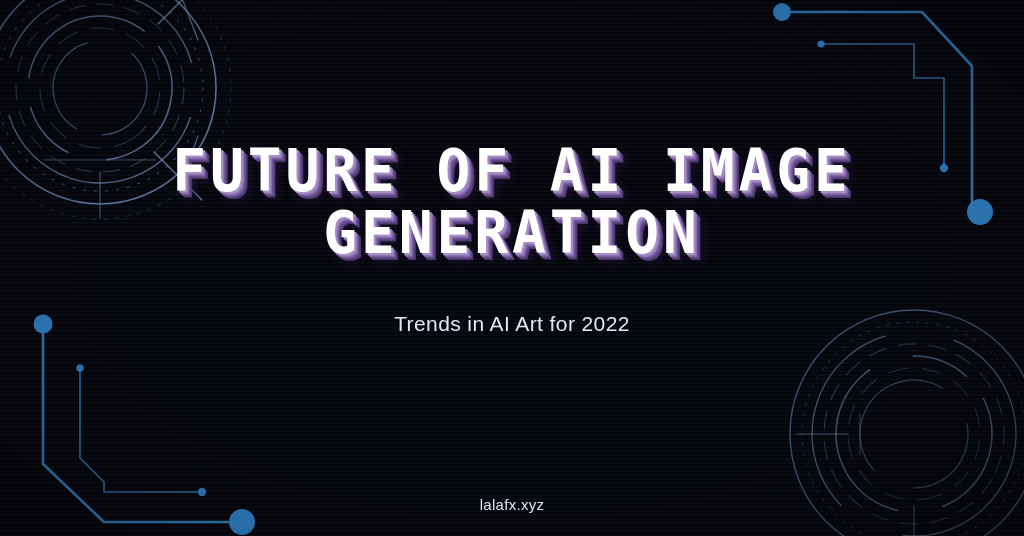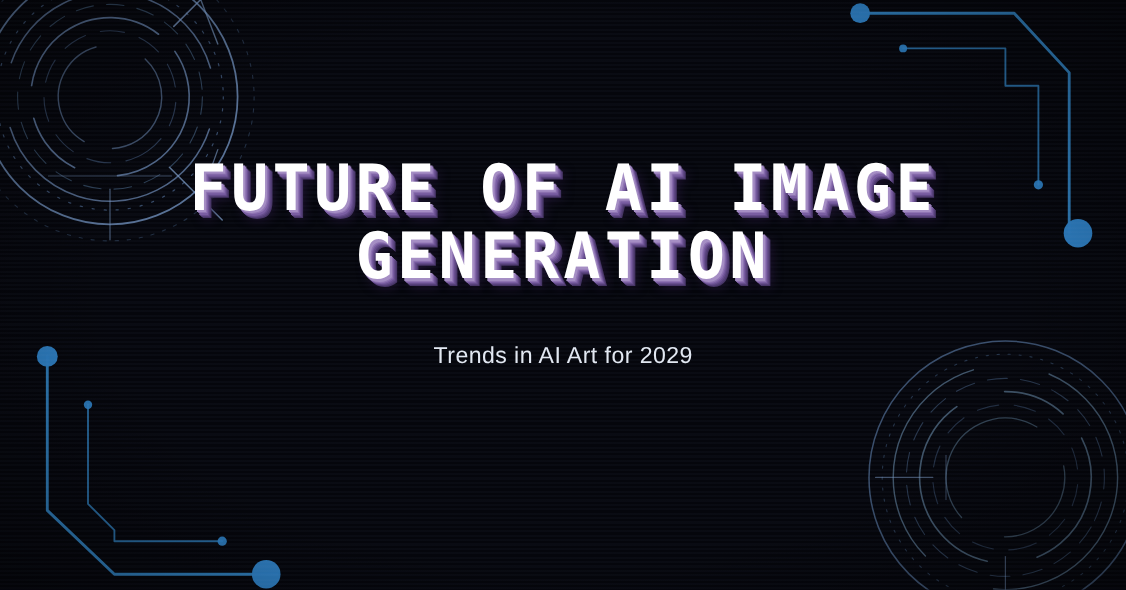--- a/index.html
+++ b/index.html
@@ -204,19 +204,20 @@
   <div id="scanlines"></div>
   <div id="vignette"></div>
 
   <div id="content">
 
     <div id="title-block">
       <span class="title-line">FUTURE OF AI IMAGE</span>
       <span class="title-line">GENERATION</span>
     </div>
 
-    <div id="subtitle-1">Trends in AI Art for 2029</div>
+    <div id="subtitle-1">Trends in AI Art for 2022</div>
 
 
   </div>
 
+  <div id="footer-url">lalafx.xyz</div>
 
 </div>
 
 </body></html>

